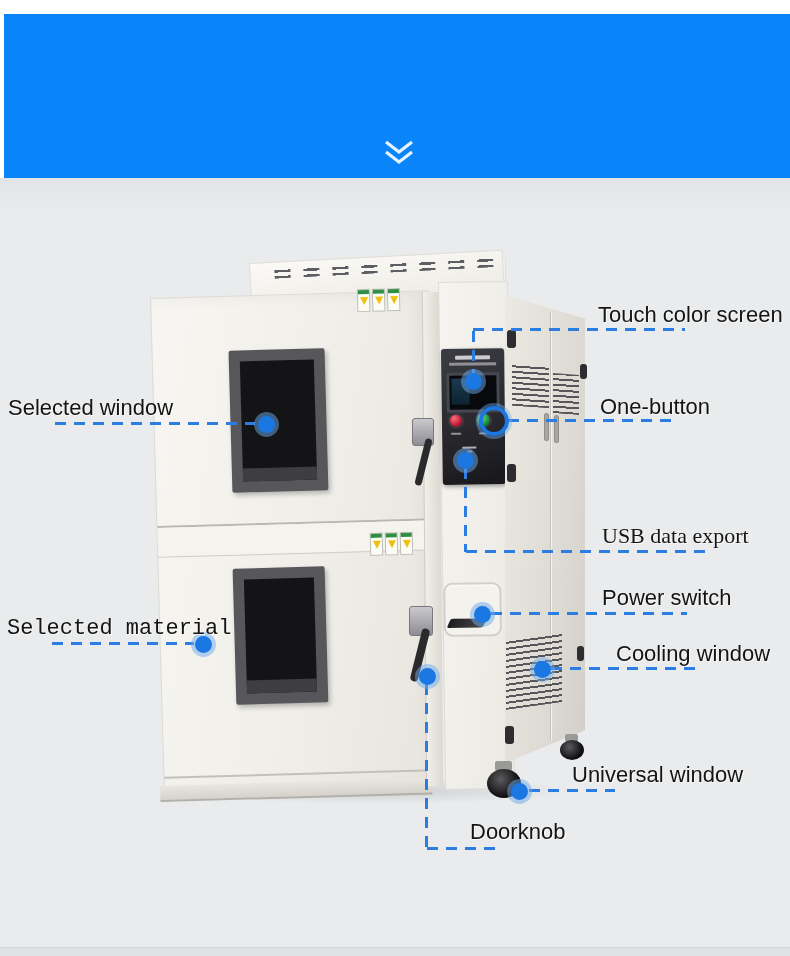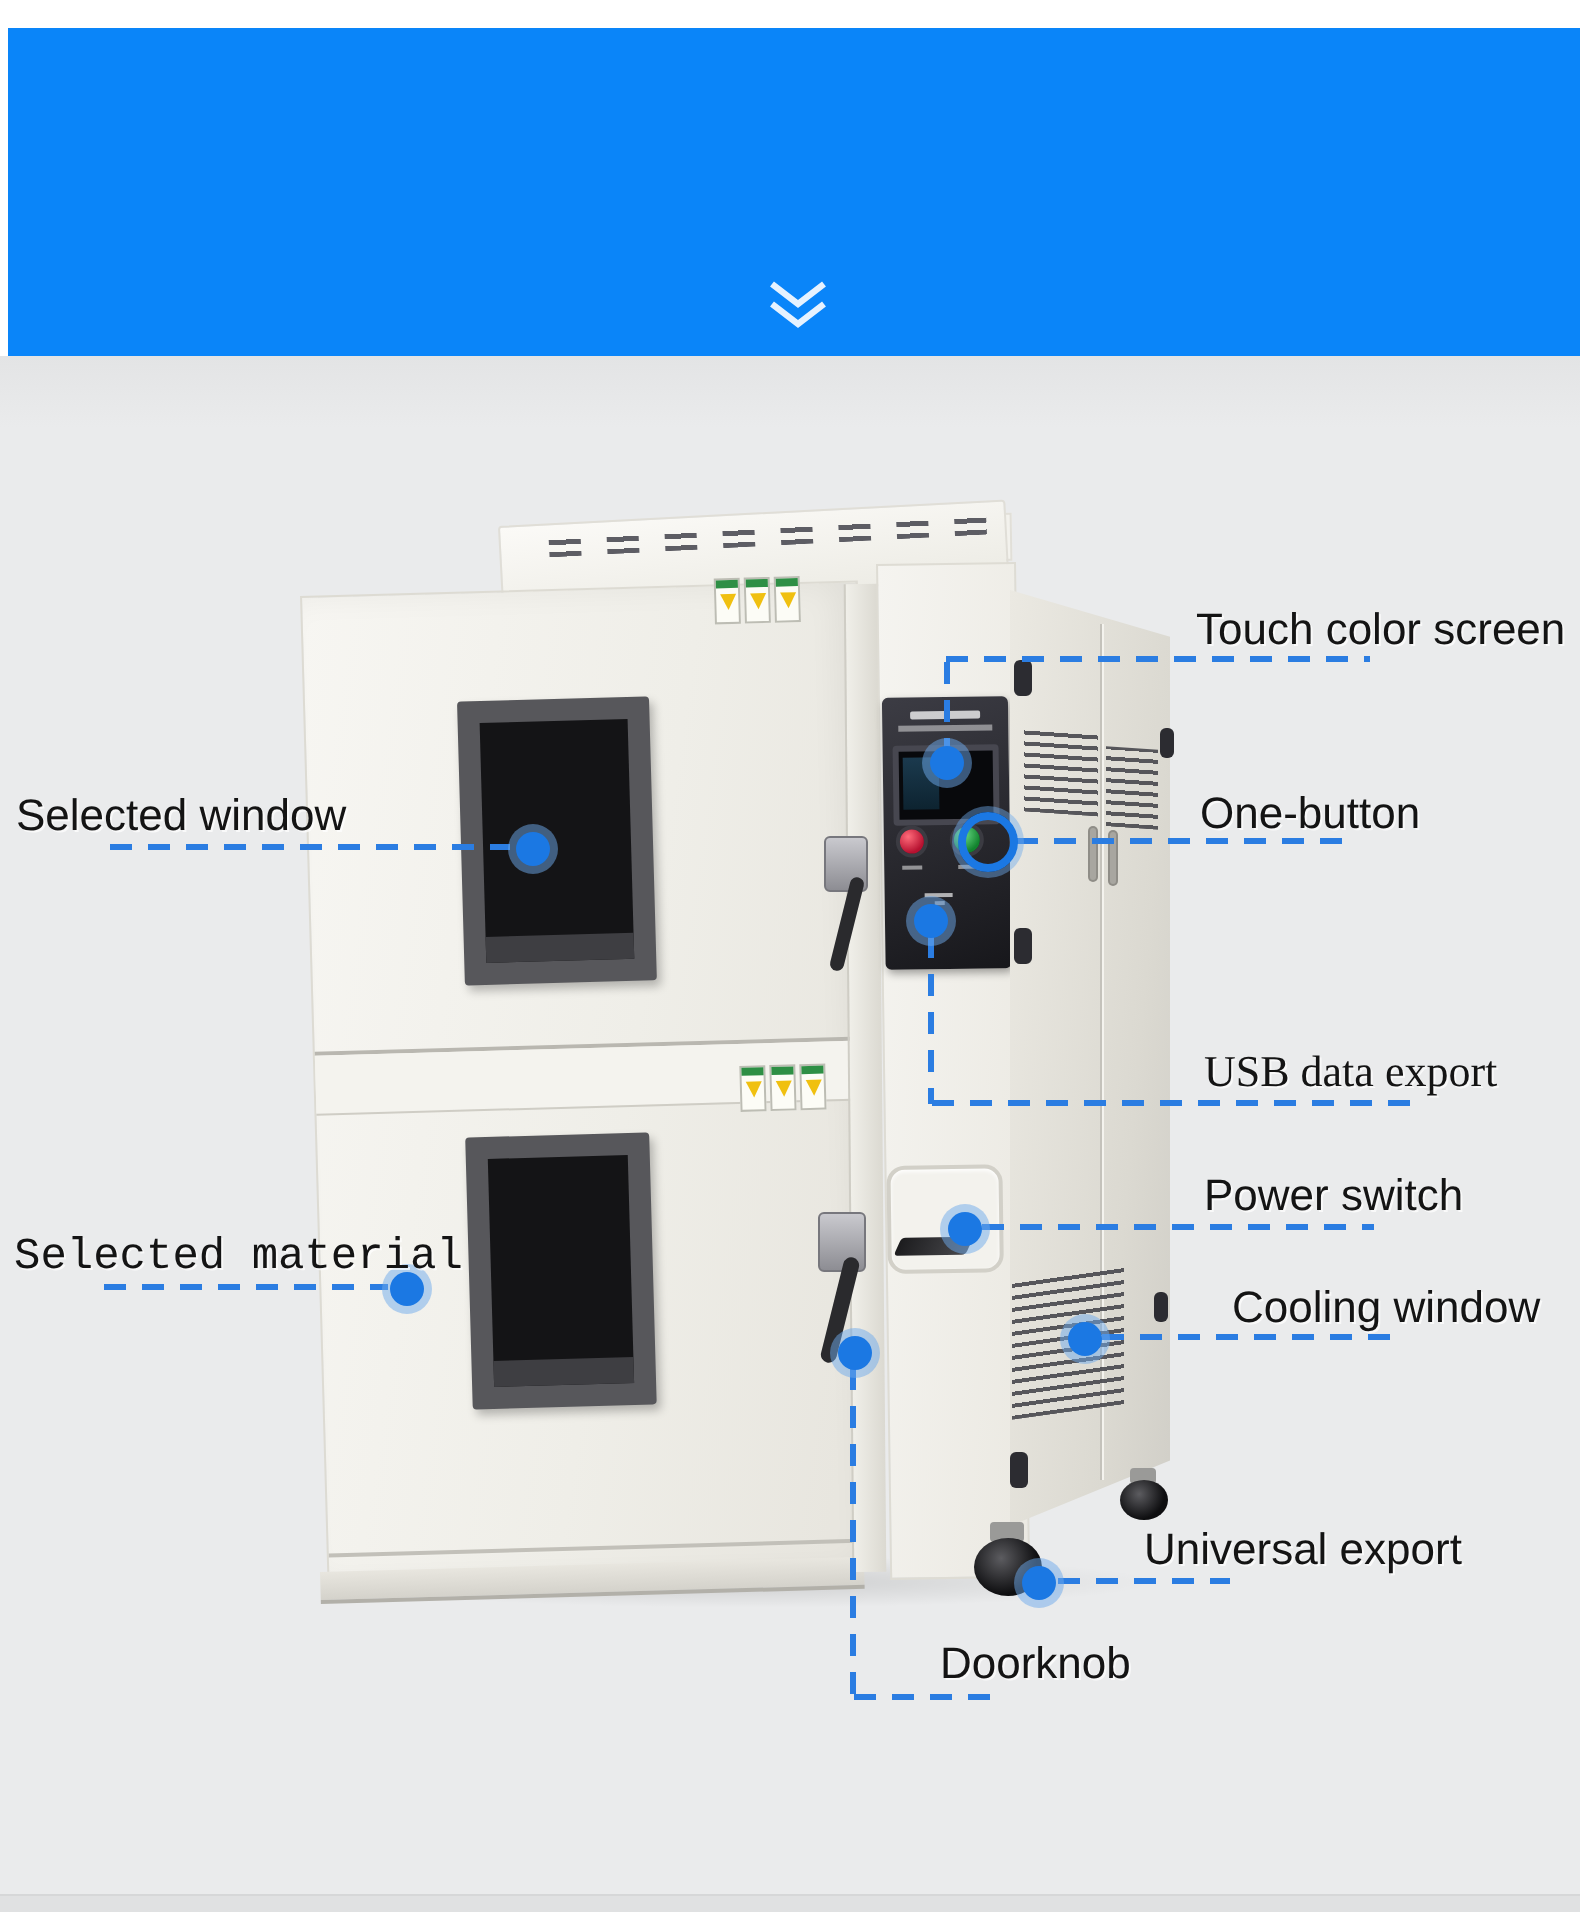--- a/index.html
+++ b/index.html
@@ -264,21 +264,21 @@
   <div class="dash-h" style="left:52px;top:642px;width:142px;"></div>
   <div class="dot" style="left:195px;top:636px;"></div>
   <div class="co-label" style="left:7px;top:616px;font-family:Liberation Mono, monospace;">Selected material</div>
 
   <div class="dash-h" style="left:551px;top:667px;width:152px;"></div>
   <div class="dot" style="left:534px;top:661px;"></div>
   <div class="co-label" style="left:572px;top:641px;margin-left:44px;">Cooling window</div>
 
   <div class="dash-h" style="left:529px;top:789px;width:86px;"></div>
   <div class="dot" style="left:511px;top:783px;"></div>
-  <div class="co-label" style="left:572px;top:762px;">Universal export</div>
+  <div class="co-label" style="left:572px;top:762px;">Universal window</div>
 
   <div class="dash-v" style="left:425px;top:684px;height:166px;"></div>
   <div class="dash-h" style="left:427px;top:847px;width:70px;"></div>
   <div class="dot" style="left:419px;top:668px;"></div>
   <div class="co-label" style="left:470px;top:819px;">Doorknob</div>
 
 
   <div class="bottom-strip"></div>
 
   <div class="hdr">

